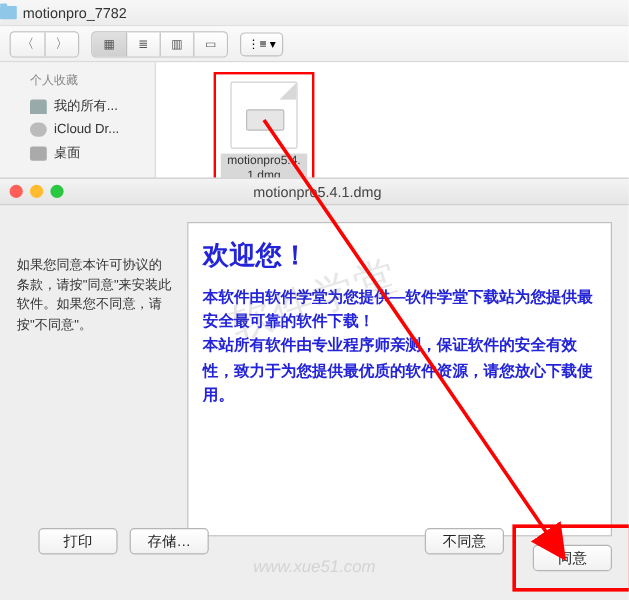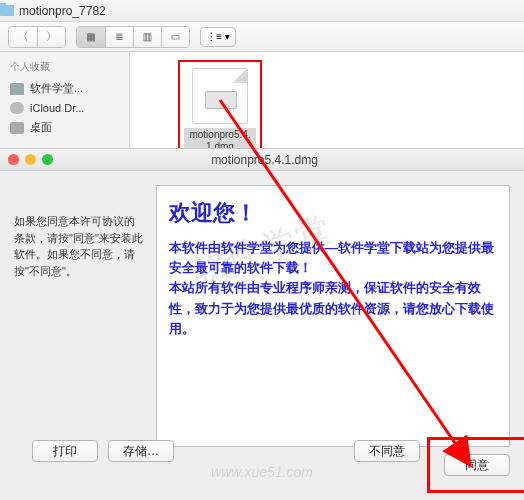--- a/index.html
+++ b/index.html
@@ -15,21 +15,21 @@
 .nav-btn-group { display:flex; border:1px solid #c0c0c0; border-radius:4px; overflow:hidden; }
 .nav-btn { width:28px; height:20px; background:linear-gradient(#fff,#f0f0f0); display:flex; align-items:center; justify-content:center; cursor:pointer; font-size:11px; color:#555; }
 .nav-btn + .nav-btn { border-left:1px solid #c0c0c0; }
 .view-seg { display:flex; border:1px solid #c0c0c0; border-radius:4px; overflow:hidden; margin-left:6px; }
 .view-seg .seg { width:28px; height:20px; background:linear-gradient(#fff,#f0f0f0); display:flex; align-items:center; justify-content:center; font-size:10px; color:#555; }
 .view-seg .seg.active { background:linear-gradient(#e0e0e0,#d0d0d0); }
 .view-seg .seg + .seg { border-left:1px solid #c0c0c0; }
 .drop-btn { width:36px; height:20px; border:1px solid #c0c0c0; border-radius:4px; background:linear-gradient(#fff,#f0f0f0); display:flex; align-items:center; justify-content:center; font-size:10px; margin-left:6px; }
 
 .finder-body { display:flex; height:103px; }
-.sidebar { width:130px; background:#f3f3f3; border-right:1px solid #d9d9d9; padding:6px 0; font-size:11px; }
+.sidebar { width:130px; background:#f3f3f3; border-right:1px solid #d9d9d9; padding:6px 15px; font-size:11px; }
 .sb-header { color:#888; font-size:10px; padding: 2px 10px 4px; }
 .sb-item { display:flex; align-items:center; padding: 3px 10px; gap:6px; color:#333; cursor:pointer; }
 .sb-item .ico { width:14px; height:12px; display:inline-block; }
 .ico-home { background:#9aa; border-radius:2px 2px 0 0; position:relative; }
 .ico-cloud { background:#bbb; border-radius:6px; }
 .ico-folder { background:#8fc7e8; border-radius:1px; }
 .ico-desktop { background:#aaa; border-radius:2px; }
 
 .content { flex:1; position:relative; background:#fff; }
 .file-icon { position:absolute; top:10px; left:50px; width:80px; text-align:center; outline:2px solid #f00; padding:6px 4px 4px; }
@@ -82,21 +82,21 @@
       <div class="seg">▥</div>
       <div class="seg">▭</div>
     </div>
     <div class="drop-btn">⋮≡ ▾</div>
   </div>
   <div class="finder-body">
     <div class="sidebar">
       <div class="sb-header">个人收藏</div>
       <div class="sb-item">
           <span class="ico ico-home"></span>
-          <span>软件学堂...</span>
+          <span>我的所有...</span>
         </div>
       <div class="sb-item">
           <span class="ico ico-cloud"></span>
           <span>iCloud Dr...</span>
         </div>
       <div class="sb-item">
           <span class="ico ico-desktop"></span>
           <span>桌面</span>
         </div>
     </div>

